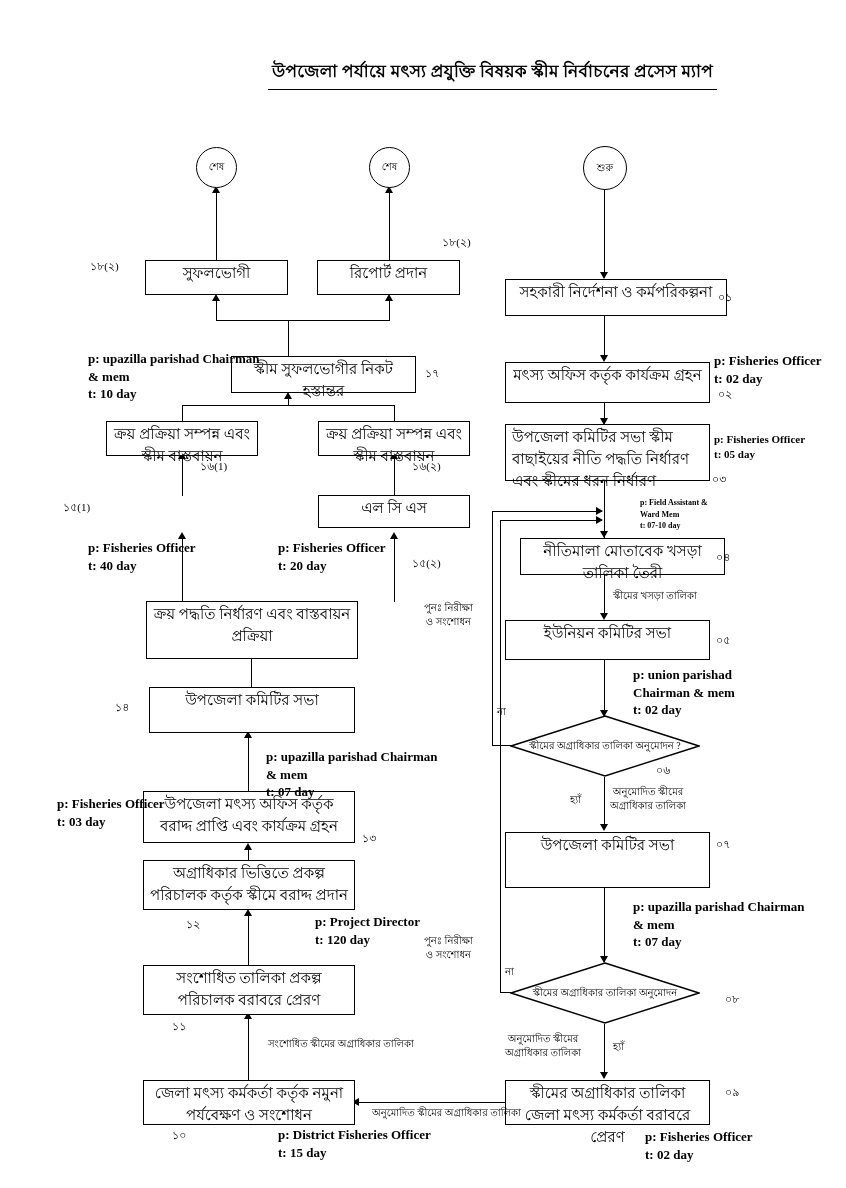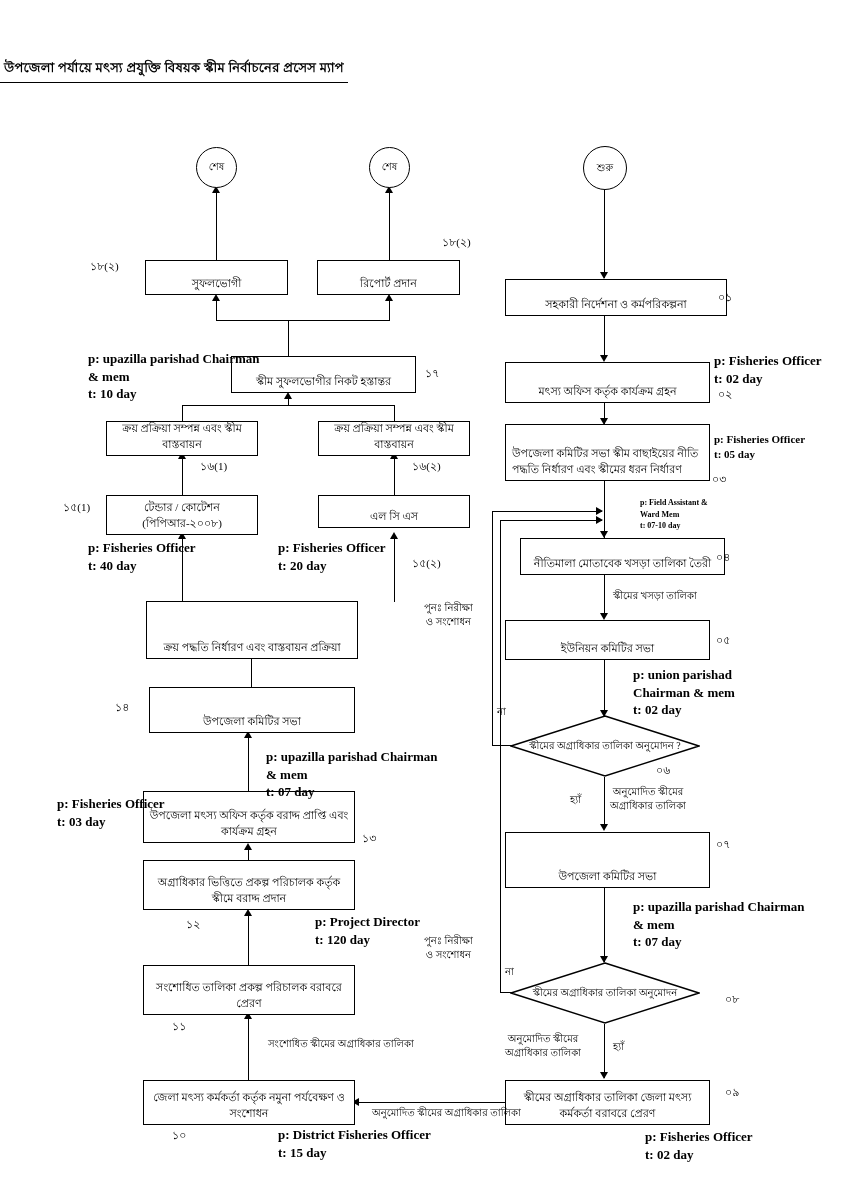--- a/index.html
+++ b/index.html
@@ -13,43 +13,43 @@
     height:1188px;
     background:#ffffff;
     overflow:hidden;
   }
 
   
   .title{
     position:absolute;
     left:0; top:58px;
     width:717px;
-    text-align:left;
+    text-align:right;
     font-family:"Liberation Serif", serif;
-    font-size:13px;
+    font-size:17px;
     font-weight:bold;
     letter-spacing:.3px;
   }
   .title span{
     border-bottom:1.6px solid #000;
     padding:0 4px 3px 4px;
     display:inline-block;
   }
 
   
   .box{
     position:absolute;
     box-sizing:border-box;
     border:1.4px solid #000;
     background:#fff;
     font-family:"Liberation Serif", serif;
-    font-size:11px;
+    font-size:15px;
     line-height:1.45;
     display:flex;
-    align-items:flex-end;
+    align-items:flex-start;
     justify-content:center;
     text-align:center;
     padding:2px 5px;
     z-index:3;
   }
   .box.left-align{
     justify-content:flex-start;
     text-align:left;
     padding-left:6px;
   }
@@ -326,23 +326,20 @@
 
   <div class="box" style="left:146px; top:601px; width:212px; height:58px;">
     <span>ক্রয় পদ্ধতি নির্ধারণ এবং বাস্তবায়ন প্রক্রিয়া</span>
   </div>
 
   <div class="ln lnv" style="left:182px; top:535px; height:67px;"></div>
   <div class="arw arw-up" style="left:178px; top:532px;"></div>
   <div class="ln lnv" style="left:394px; top:535px; height:67px;"></div>
   <div class="arw arw-up" style="left:390px; top:532px;"></div>
 
-  <div class="box" style="left:106px; top:495px; width:152px; height:40px;">
-    <span>টেন্ডার / কোটেশন (পিপিআর-২০০৮)</span>
-  </div>
   <div class="txt num" style="left:63px; top:500px;">১৫(1)</div>
   <div class="txt en" style="left:88px; top:539px;">p: Fisheries Officer
 t: 40 day</div>
 
   <div class="box" style="left:318px; top:495px; width:152px; height:33px;">
     <span>এল সি এস</span>
   </div>
   <div class="txt num" style="left:412px; top:556px;">১৫(২)</div>
   <div class="txt en" style="left:278px; top:539px;">p: Fisheries Officer
 t: 20 day</div>

